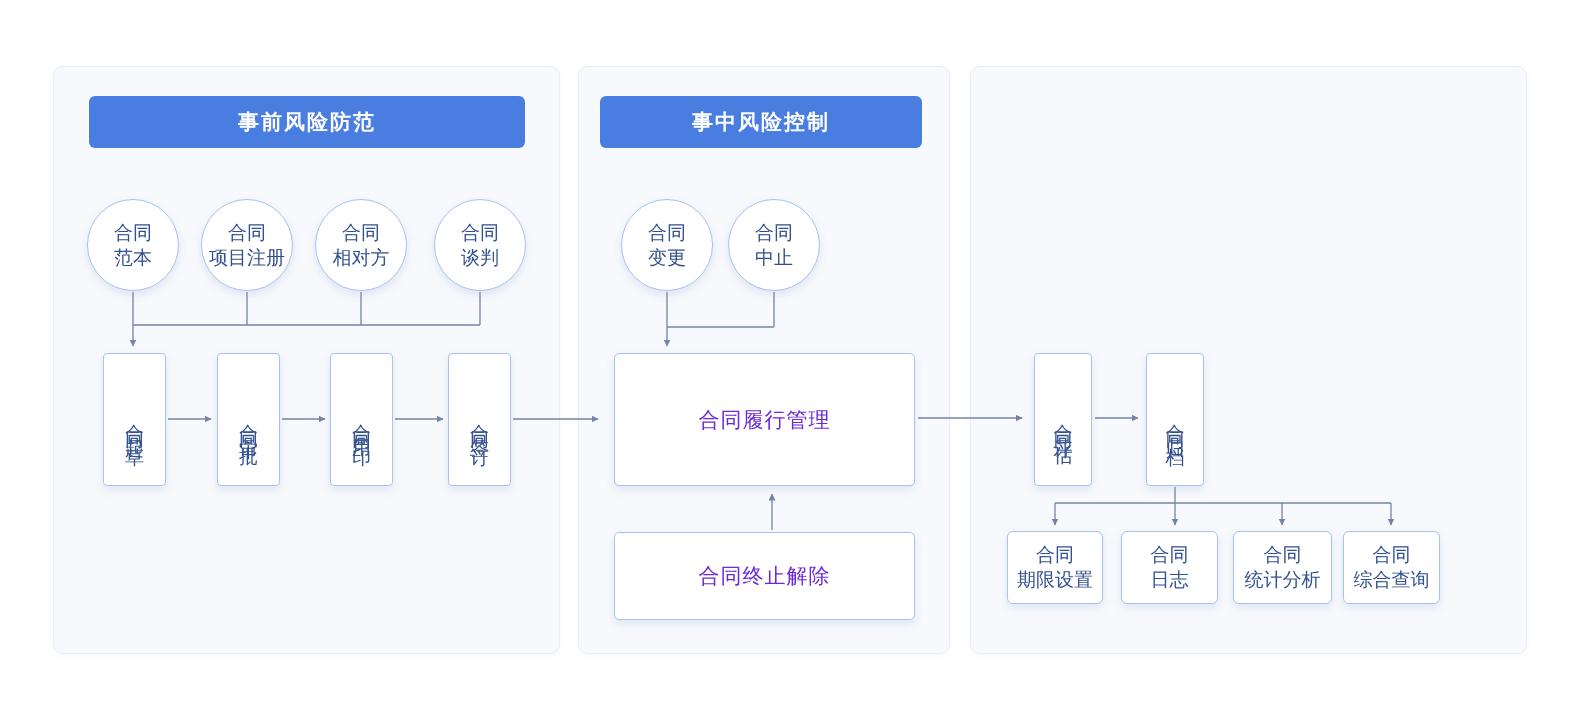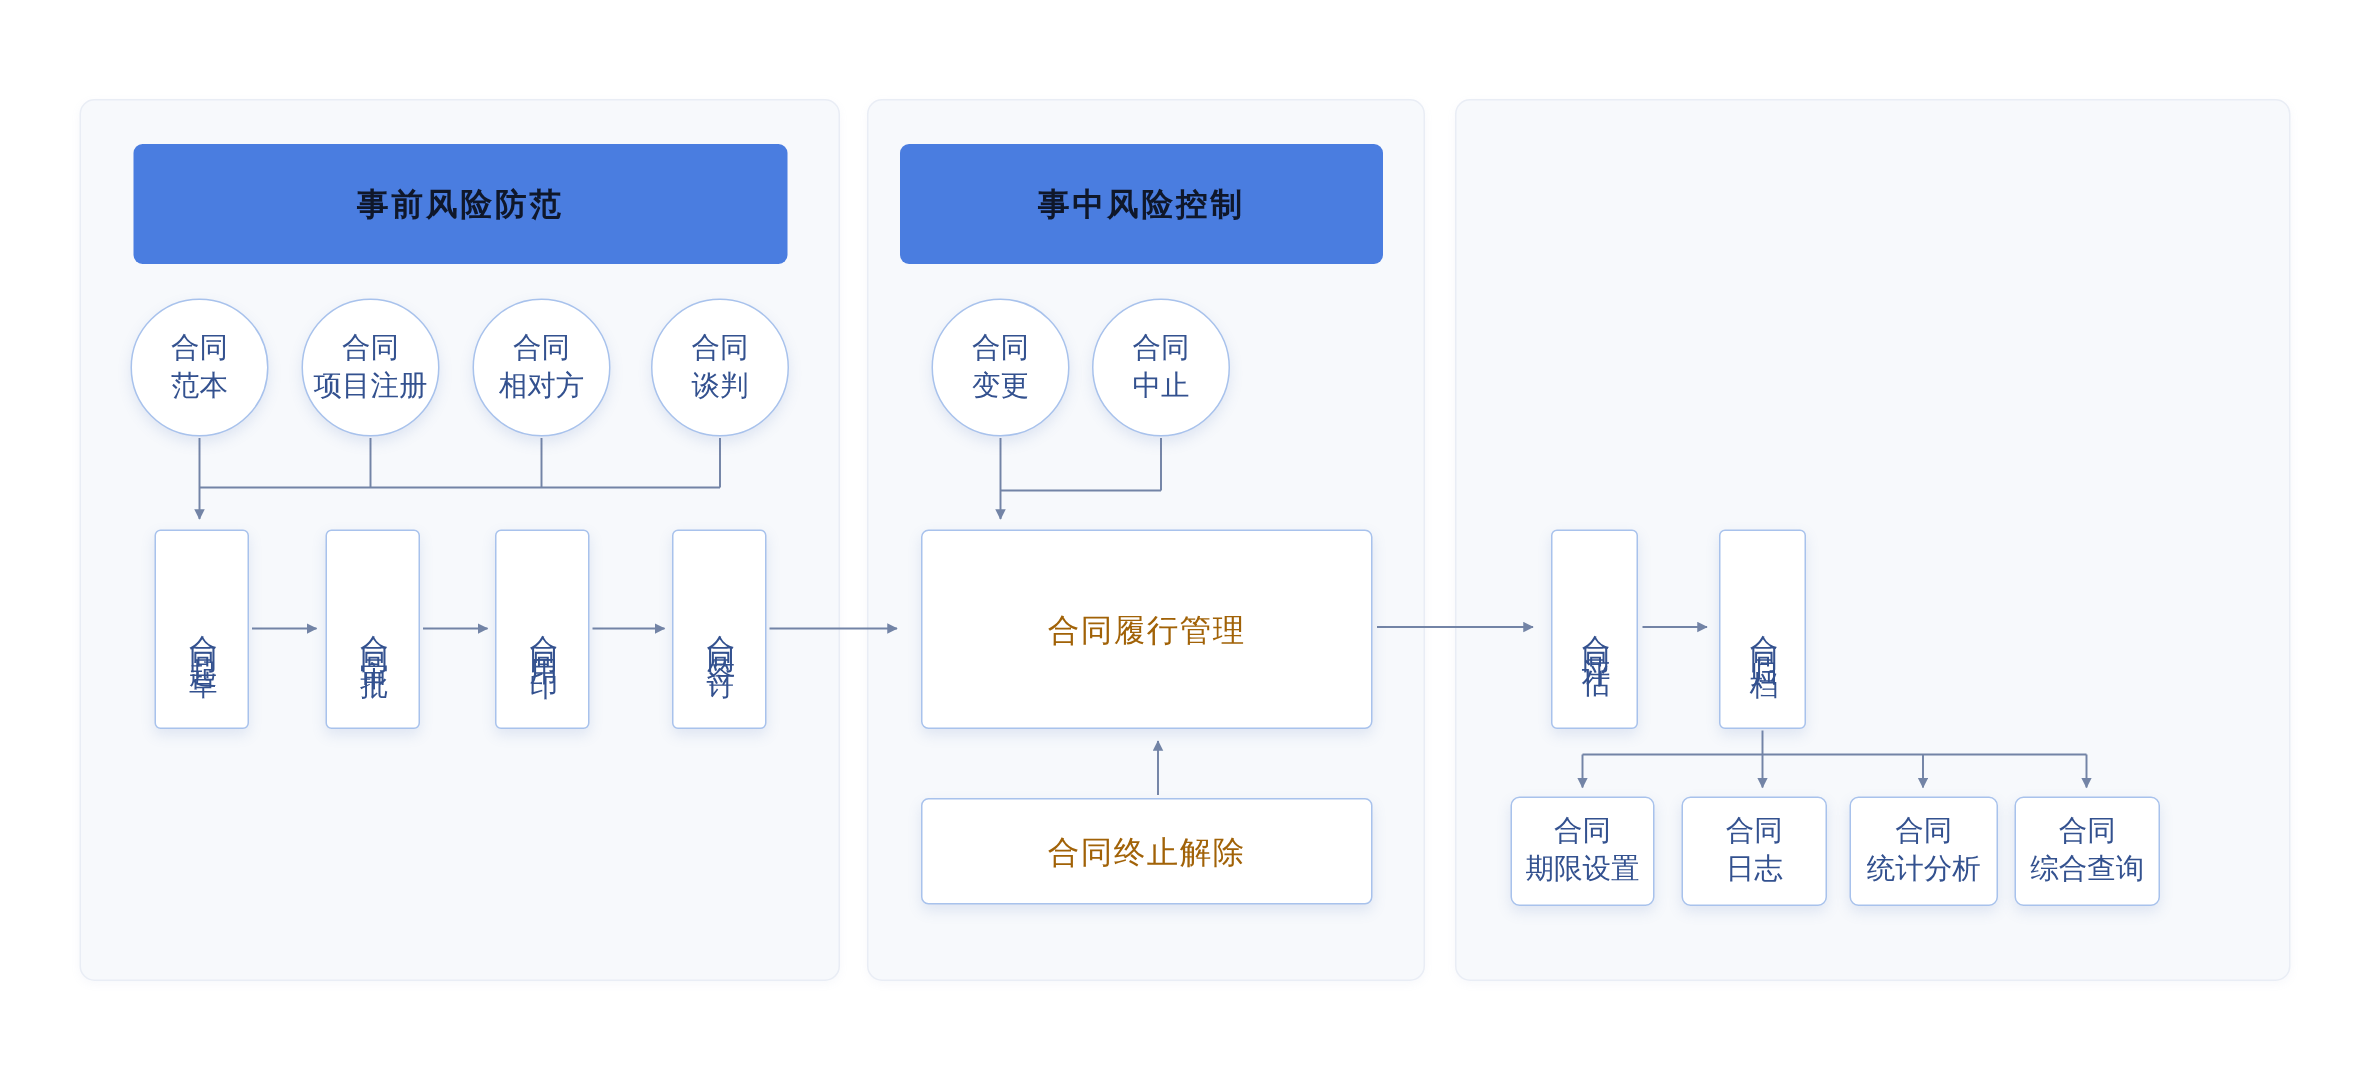--- a/index.html
+++ b/index.html
@@ -21,24 +21,24 @@
     border-radius: 10px;
     box-shadow: 0 2px 6px rgba(150,170,210,0.08);
   }
   .panel-pre    { left: 53px;  width: 507px; }
   .panel-mid    { left: 578px; width: 372px; }
   .panel-post   { left: 970px; width: 557px; }
 
   
   .banner {
     position: absolute;
-    top: 96px; height: 80px;
+    top: 96px; height: 52px;
     background: #4a7de0;
     border-radius: 6px;
-    color: #0f172a;
+    color: #ffffff;
     font-size: 21px; font-weight: bold; letter-spacing: 2px;
     display: flex; align-items: center; justify-content: center;
   }
   .banner-pre  { left: 89px;   width: 436px; }
   .banner-mid  { left: 600px;  width: 322px; font-family: Liberation Mono, monospace; }
   .banner-post { left: 1006px; width: 484px; }
 
   
   .circle {
     position: absolute;
@@ -82,24 +82,24 @@
 
   
   .widebox {
     position: absolute;
     left: 614px; width: 301px;
     background: #ffffff;
     border: 1.5px solid #a8c2ec;
     border-radius: 5px;
     box-shadow: 0 4px 9px rgba(100,130,190,0.16);
     display: flex; align-items: center; justify-content: center;
-    color: #a16207; font-size: 21px; font-weight: 500; letter-spacing: 1px;
+    color: #6d28d9; font-size: 21px; font-weight: 500; letter-spacing: 1px;
   }
   .w1 { top: 353px; height: 133px; }
-  .w2 { top: 532px; height: 71px; }
+  .w2 { top: 532px; height: 88px; }
 
   
   .bbox {
     position: absolute;
     top: 531px; height: 73px;
     background: #ffffff;
     border: 1.5px solid #a8c2ec;
     border-radius: 6px;
     box-shadow: 0 4px 9px rgba(100,130,190,0.16);
     display: flex; align-items: center; justify-content: center;

